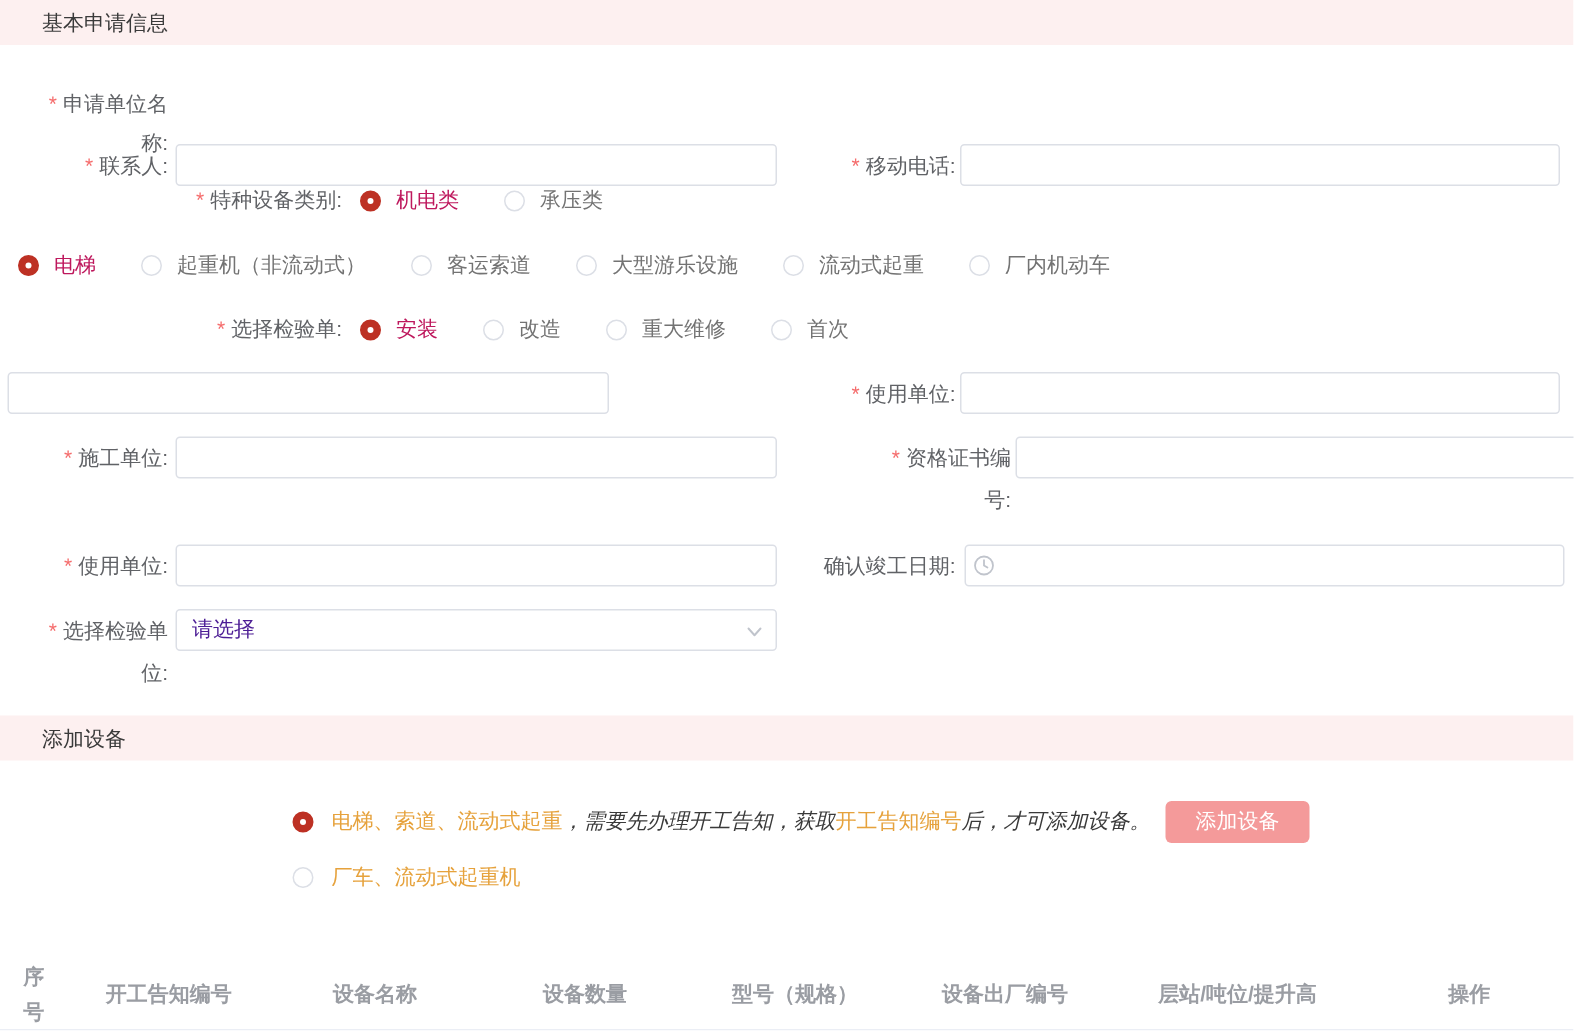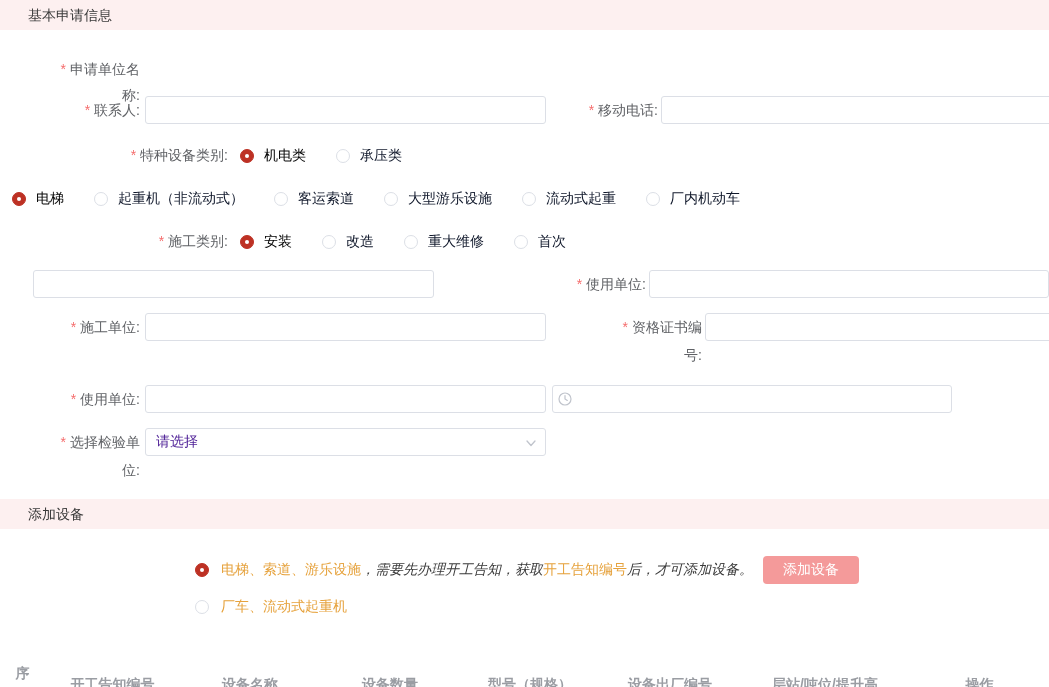--- a/index.html
+++ b/index.html
@@ -6,21 +6,21 @@
   html,body { background:#fff; }
   body {
     width:1049px; height:687px; overflow:hidden; position:relative;
     font-family:"Liberation Sans","DejaVu Sans",sans-serif;
     font-size:14px; color:#606266;
   }
   .section-bar {
     height:30px; line-height:30px; background:#fdf0f0;
     padding-left:28px; color:#3a3a3a; position:relative; z-index:2;
   }
-  .row { display:flex;padding-left:28px; }
+  .row { display:flex; }
   .col { width:525px; display:flex; align-items:flex-start; }
   .col.right { width:524px; }
   .lbl {
     width:112px; flex:none; text-align:right; color:#606266;
     line-height:28px;
   }
   .lbl .lbl-text { white-space:pre-line; }
   .lbl.two-line { line-height:26px; }
   .req { color:#f56c6c; margin-right:4px; }
   .ctrl { margin-left:5px; }
@@ -46,23 +46,23 @@
   .opt { display:flex; align-items:center; margin-right:30px; cursor:pointer; }
   .radio {
     width:14px; height:14px; border-radius:50%; border:1px solid #dcdfe6;
     background:#fff; flex:none; position:relative;
   }
   .radio.checked { background:#bd3124; border-color:#bd3124; }
   .radio.checked::after {
     content:""; position:absolute; left:50%; top:50%; width:4px; height:4px;
     background:#fff; border-radius:50%; transform:translate(-50%,-50%);
   }
-  .opt-txt { margin-left:10px; color:#0f172a; }
-  .opt-txt.red { color:#000000; }
-  .mt22 { margin-top:22px; } .mt23 { margin-top:23px; }
+  .opt-txt { margin-left:10px; color:#737373; }
+  .opt-txt.red { color:#be185d; }
+  .mt22 { } .mt23 { margin-top:23px; }
   .mt18 { margin-top:18px; } .mt15 { margin-top:15px;gap:44px; } .mt16 { margin-top:16px; }
   
   .date-wrap { position:relative; margin-left:3px; }
   .date-wrap input { margin-left:0; width:400px; padding-left:32px; }
   .date-icon { position:absolute; left:9px; top:7px; }
   .select {
     margin-left:5px; width:401px; height:28px; border:1px solid #dcdfe6;
     border-radius:3px; display:flex; align-items:center; padding:0 28px 0 10px;
     position:relative; cursor:pointer; background:#fff;
   }
@@ -157,21 +157,21 @@
           <span class="opt-txt">流动式起重</span>
         </span>
       <span class="opt">
           <span class="radio"></span>
           <span class="opt-txt">厂内机动车</span>
         </span>
     </div>
   </div>
 
   <div class="radio-row mt23">
-    <div class="rlbl"><span class="req">*</span><span>施工类别:</span></div>
+    <div class="rlbl"><span class="req">*</span><span>选择检验单:</span></div>
     <div class="opts">
       <span class="opt">
           <span class="radio checked"></span>
           <span class="opt-txt red">安装</span>
         </span>
       <span class="opt">
           <span class="radio"></span>
           <span class="opt-txt">改造</span>
         </span>
       <span class="opt">
@@ -206,20 +206,21 @@
       <input class="ipt" type="text" style="">
     </div>
   </div>
 
   <div class="row row-inputs mt16">
     <div class="col">
       <div class="lbl"><span class="req">*</span><span class="lbl-text">使用单位:</span></div>
       <input class="ipt" type="text" style="">
     </div>
     <div class="col right">
+      <div class="lbl"><span class="lbl-text">确认竣工日期:</span></div>
       <div class="date-wrap">
         <input class="ipt" type="text" style="">
         <svg class="date-icon" width="14" height="14" viewBox="0 0 14 14">
             <circle cx="7" cy="7" r="6" fill="none" stroke="#c0c4cc" stroke-width="1.2"></circle>
             <path d="M7 3.5 V7 L9.3 8.4" fill="none" stroke="#c0c4cc" stroke-width="1.2" stroke-linecap="round"></path>
           </svg>
       </div>
     </div>
   </div>
 
@@ -236,21 +237,21 @@
     </div>
     <div class="col right"></div>
   </div>
 
   <div class="section-bar bar2">
     <span>添加设备</span>
   </div>
 
   <div class="notice notice-a">
     <span class="radio checked"></span>
-    <span class="seg orange">电梯、索道、游乐设施</span>
+    <span class="seg orange">电梯、索道、流动式起重</span>
       <span class="seg dark">，需要先办理开工告知，获取</span>
       <span class="seg orange">开工告知编号</span>
       <span class="seg dark">后，才可添加设备。</span>
     <button class="add-btn">添加设备</button>
   </div>
 
   <div class="notice notice-b">
     <span class="radio"></span>
     <span class="seg orange">厂车、流动式起重机</span>
   </div>

